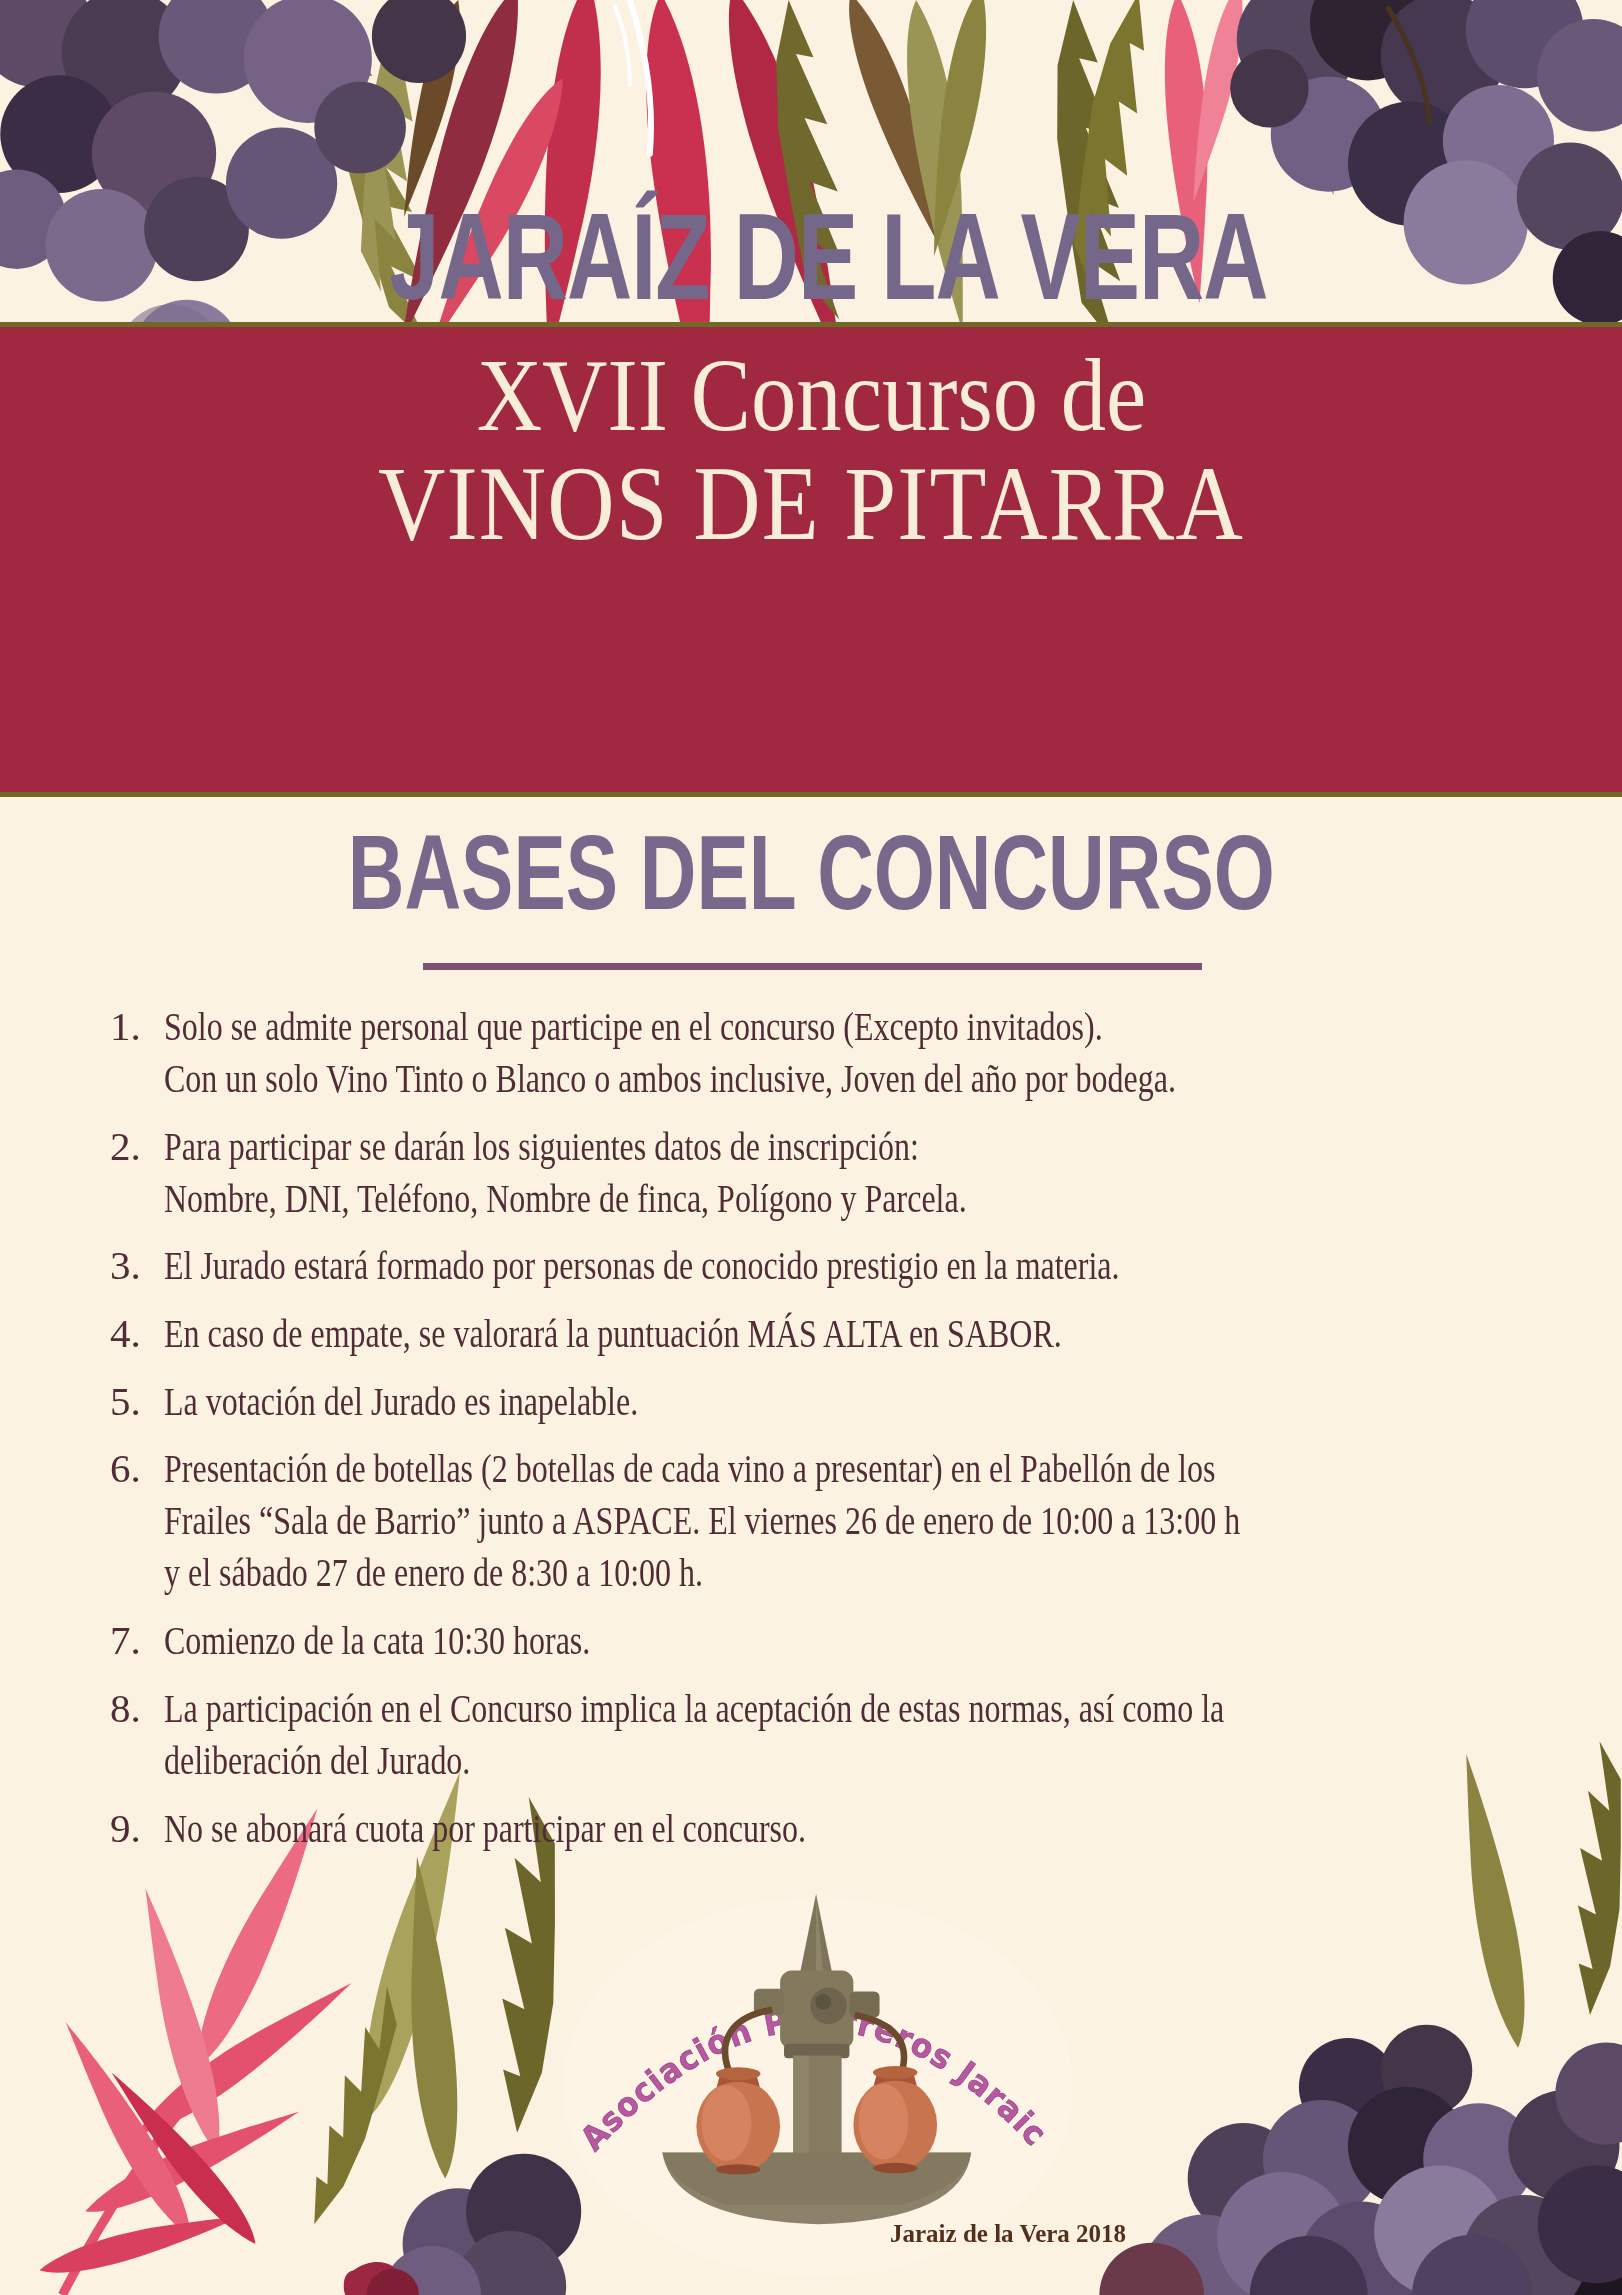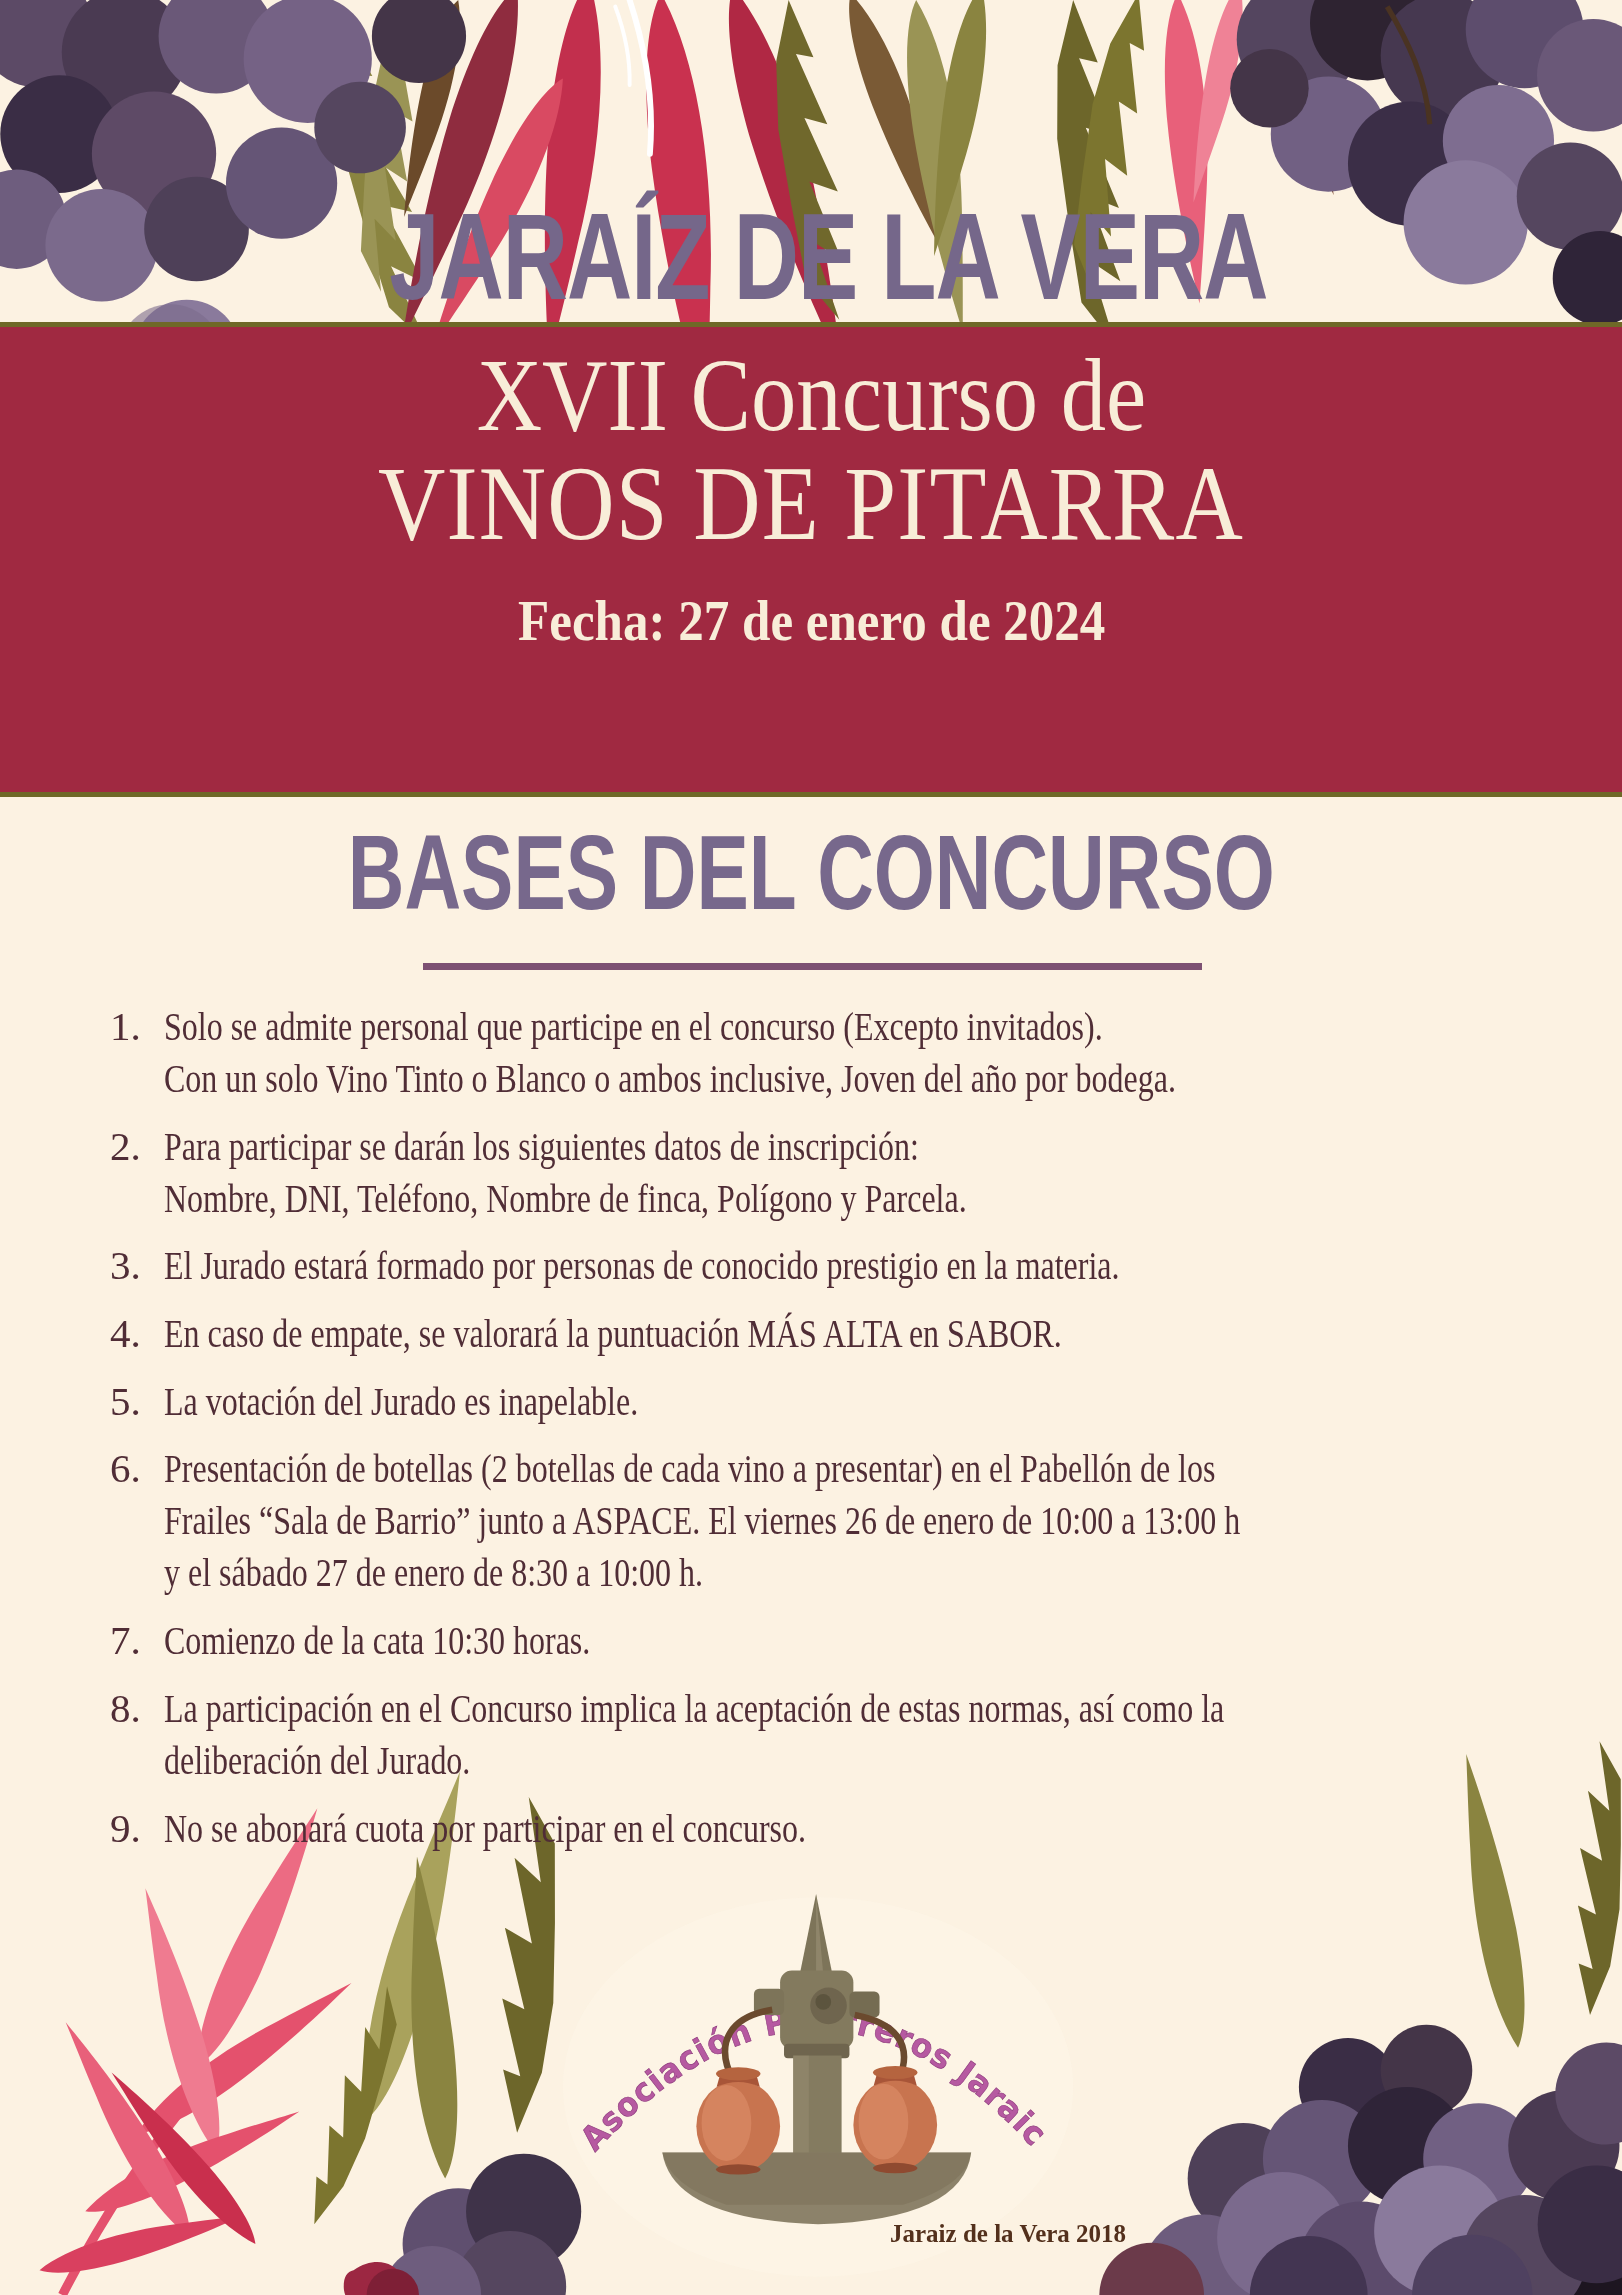--- a/index.html
+++ b/index.html
@@ -263,23 +263,20 @@
     <span class="cx">JARAÍZ DE LA VERA</span>
   </div>
 
   <div class="banner">
     <div class="banner-line banner-title1">
       <span class="sx88">XVII Concurso de</span>
     </div>
     <div class="banner-line banner-title2">
       <span class="sx88">VINOS DE PITARRA</span>
     </div>
-    <div class="banner-line banner-date">
-      <span class="sx88">Fecha: 27 de enero de 2024</span>
-    </div>
   </div>
 
   <div class="bases-heading">
     <span class="cx">BASES DEL CONCURSO</span>
   </div>
   <div class="bases-underline"></div>
 
   <div class="rules">
 
     <div class="rule">

